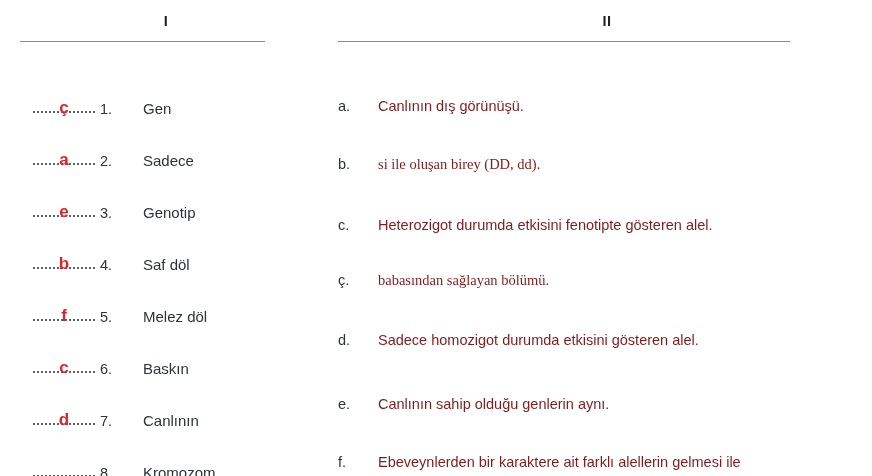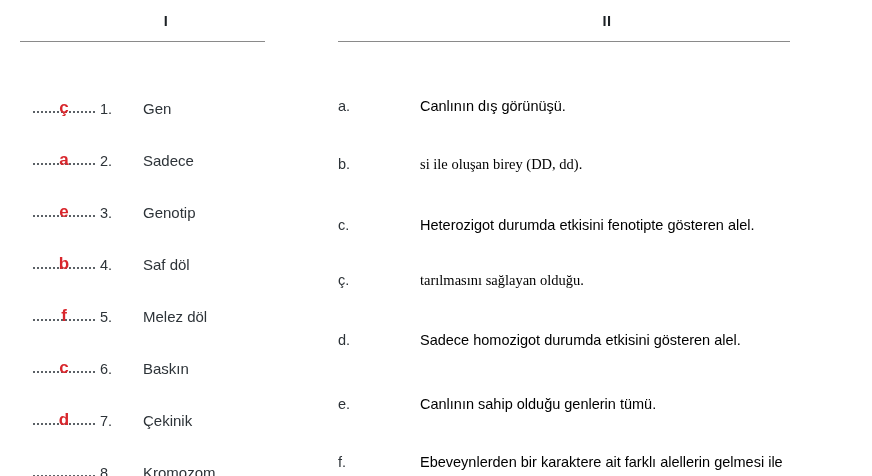--- a/index.html
+++ b/index.html
@@ -117,24 +117,23 @@
   }
   .def-letter {
     flex: 0 0 40px;
     margin-left: 8px;
     font-size: 14.5px;
     color: #2d3338;
     line-height: 20px;
   }
   .def-text {
     font-size: 14.5px;
-    color: #000000;
+    color: #7f1d1d;
     line-height: 20px;
     width: 432px;
-    margin-left: 42px;
   }
   .def-text .l2 { display: block; font-family: Liberation Serif, serif; }
 </style>
 </head>
 <body>
 
 <div class="sheet">
 
   <div class="col col-left">
     <div class="col-head">I</div>
@@ -187,21 +186,21 @@
           </span>
           <span class="num">6.</span>
           <span class="term">Baskın</span>
         </li>
         <li class="match-row" style="top: 362px;">
           <span class="blank">
             <span class="dots" style="border-bottom-color: rgb(91, 97, 102);"></span>
             <span class="ans" style="color: rgb(217, 38, 44);">d</span>
           </span>
           <span class="num">7.</span>
-          <span class="term">Çekinik</span>
+          <span class="term">Canlının</span>
         </li>
         <li class="match-row" style="top: 414px;">
           <span class="blank">
             <span class="dots" style="border-bottom-color: rgb(91, 97, 102);"></span>
             <span class="ans" style="color: rgb(217, 38, 44);"></span>
           </span>
           <span class="num">8.</span>
           <span class="term">Kromozom</span>
         </li>
       </ul>
@@ -218,29 +217,29 @@
         <li class="def-row" style="top: 112px;">
           <span class="def-letter">b.</span>
           <span class="def-text"><span class="l2">si ile oluşan birey (DD, dd).</span></span>
         </li>
         <li class="def-row" style="top: 173px;">
           <span class="def-letter">c.</span>
           <span class="def-text"><span>Heterozigot durumda etkisini fenotipte gösteren alel.</span></span>
         </li>
         <li class="def-row" style="top: 228px;">
           <span class="def-letter">ç.</span>
-          <span class="def-text"><span class="l2">tarılmasını sağlayan olduğu.</span></span>
+          <span class="def-text"><span class="l2">babasından sağlayan bölümü.</span></span>
         </li>
         <li class="def-row" style="top: 288px;">
           <span class="def-letter">d.</span>
           <span class="def-text"><span>Sadece homozigot durumda etkisini gösteren alel.</span></span>
         </li>
         <li class="def-row" style="top: 352px;">
           <span class="def-letter">e.</span>
-          <span class="def-text"><span>Canlının sahip olduğu genlerin tümü.</span></span>
+          <span class="def-text"><span>Canlının sahip olduğu genlerin aynı.</span></span>
         </li>
         <li class="def-row" style="top: 410px;">
           <span class="def-letter">f.</span>
           <span class="def-text"><span>Ebeveynlerden bir karaktere ait farklı alellerin gelmesi ile</span><span class="l2">oluşan birey (Dd).</span></span>
         </li>
       </ul>
   </div>
 
 </div>
 

